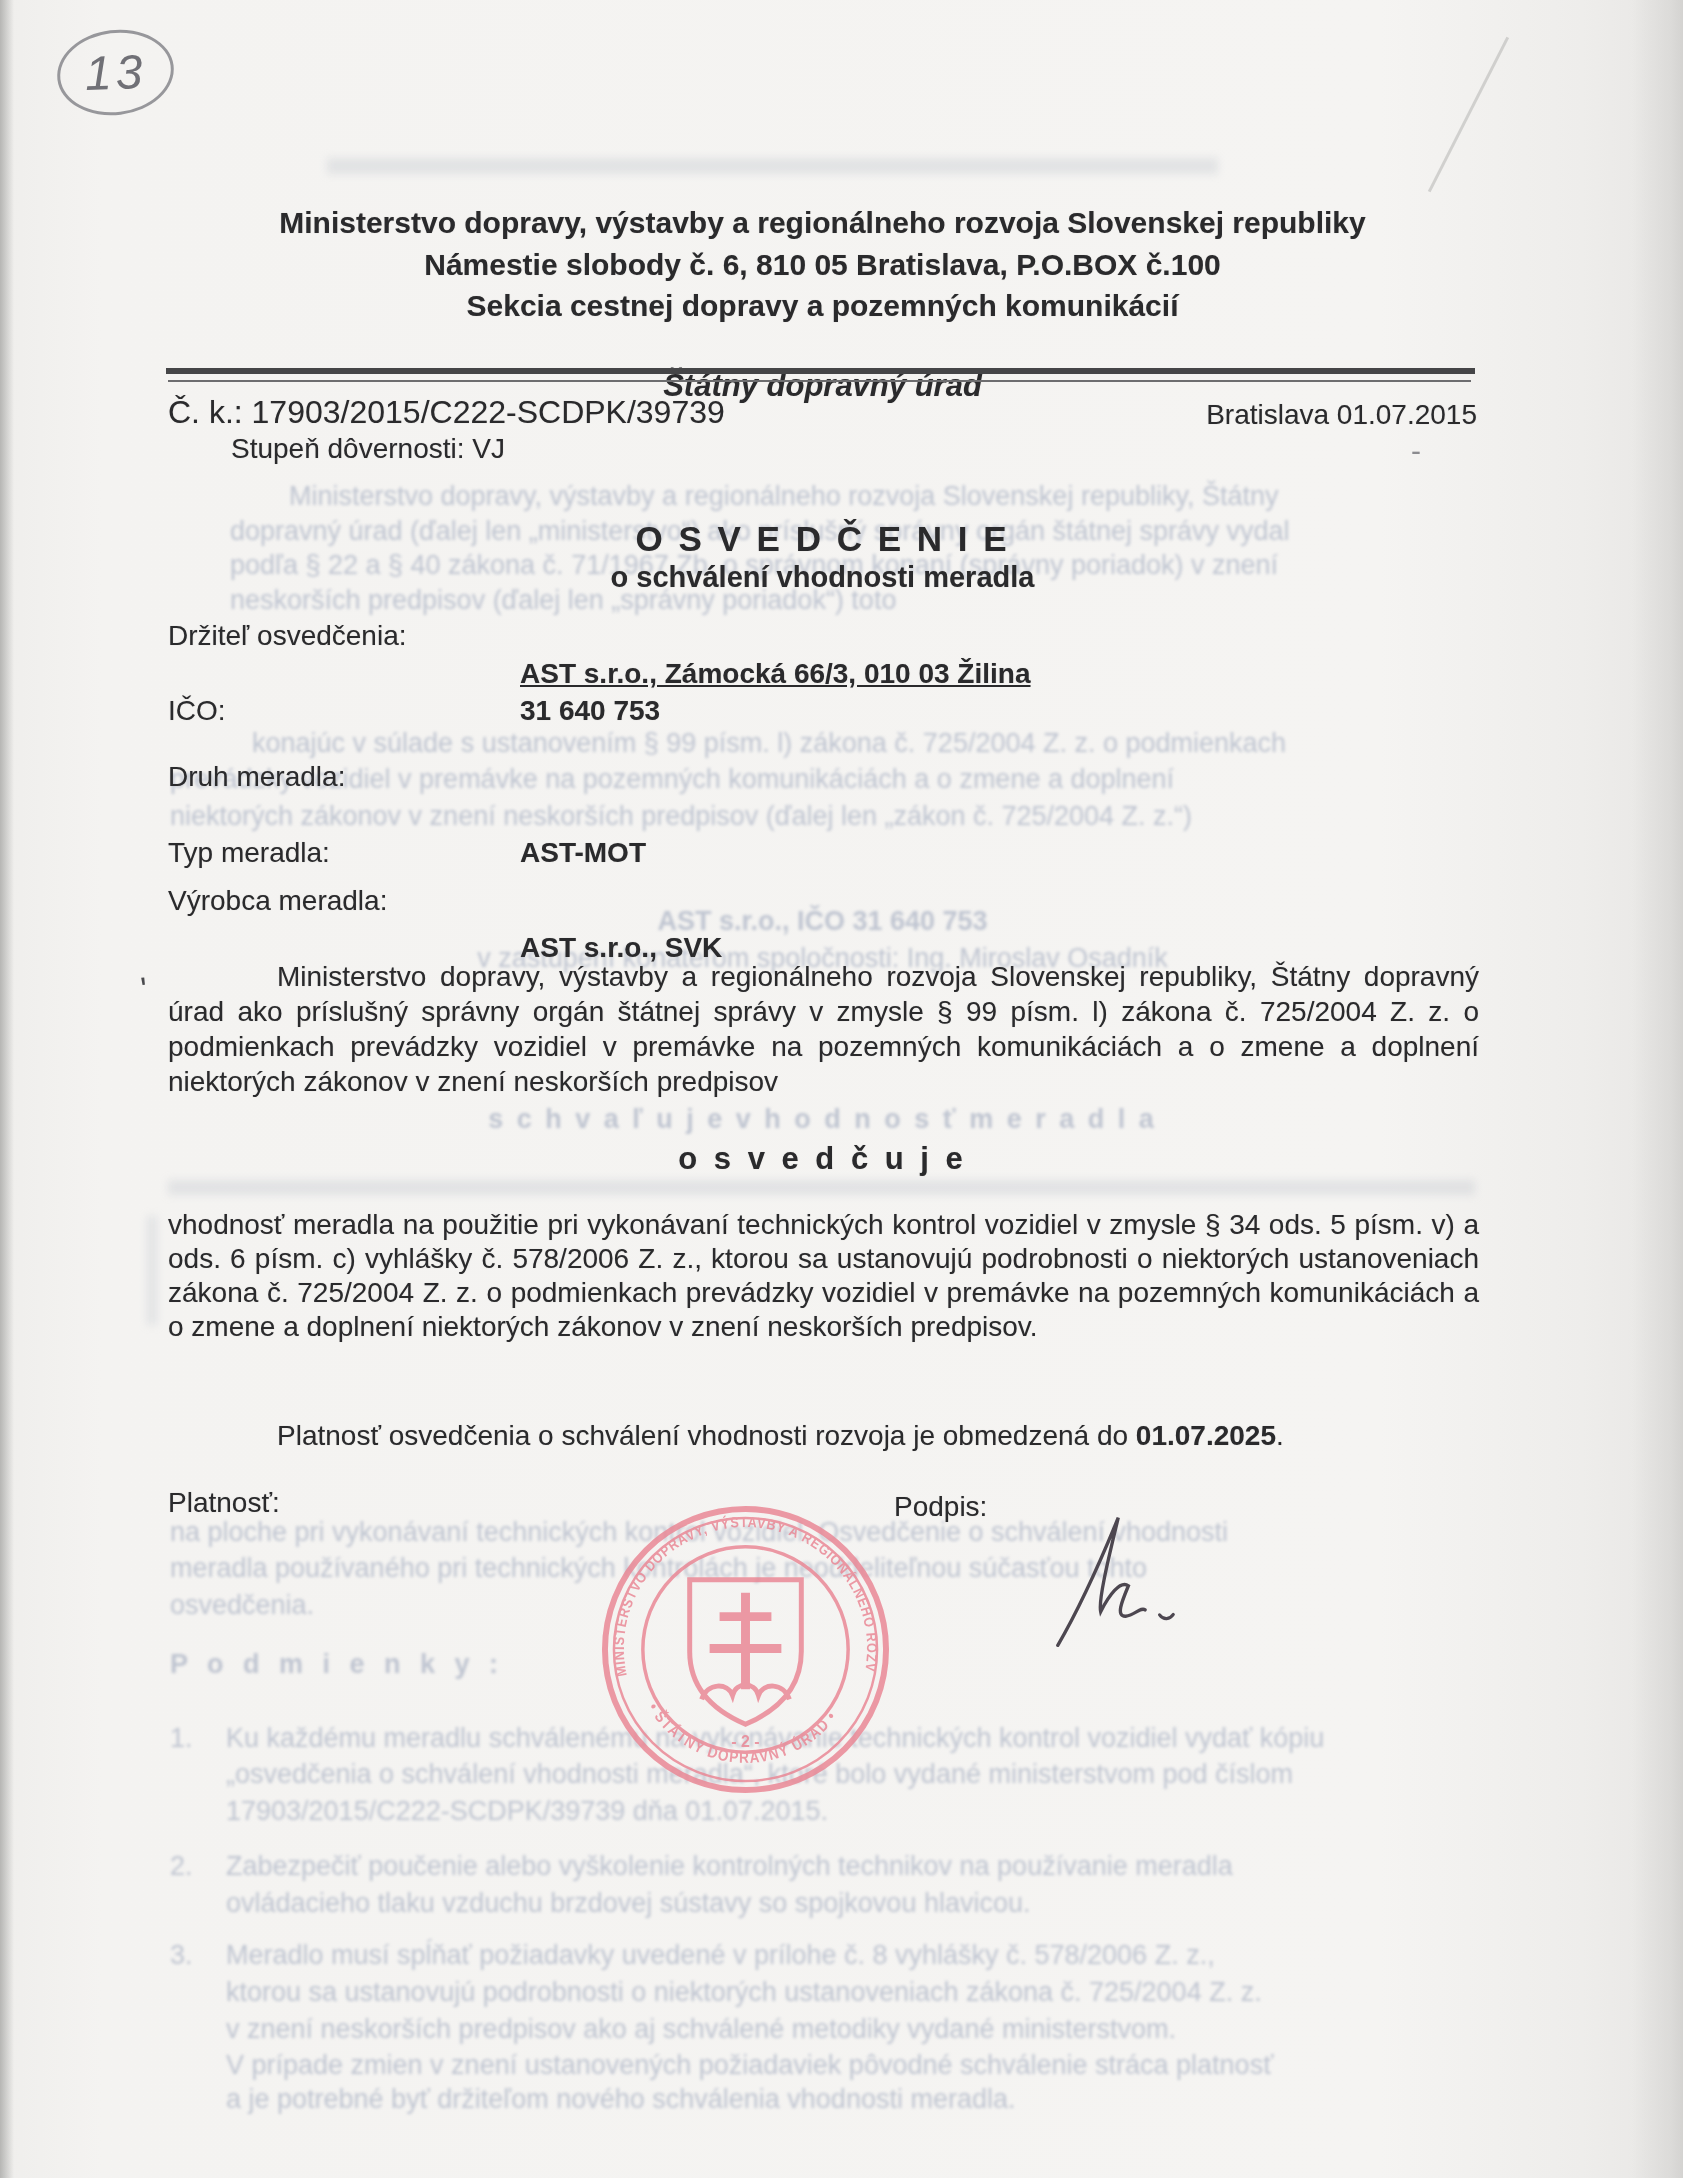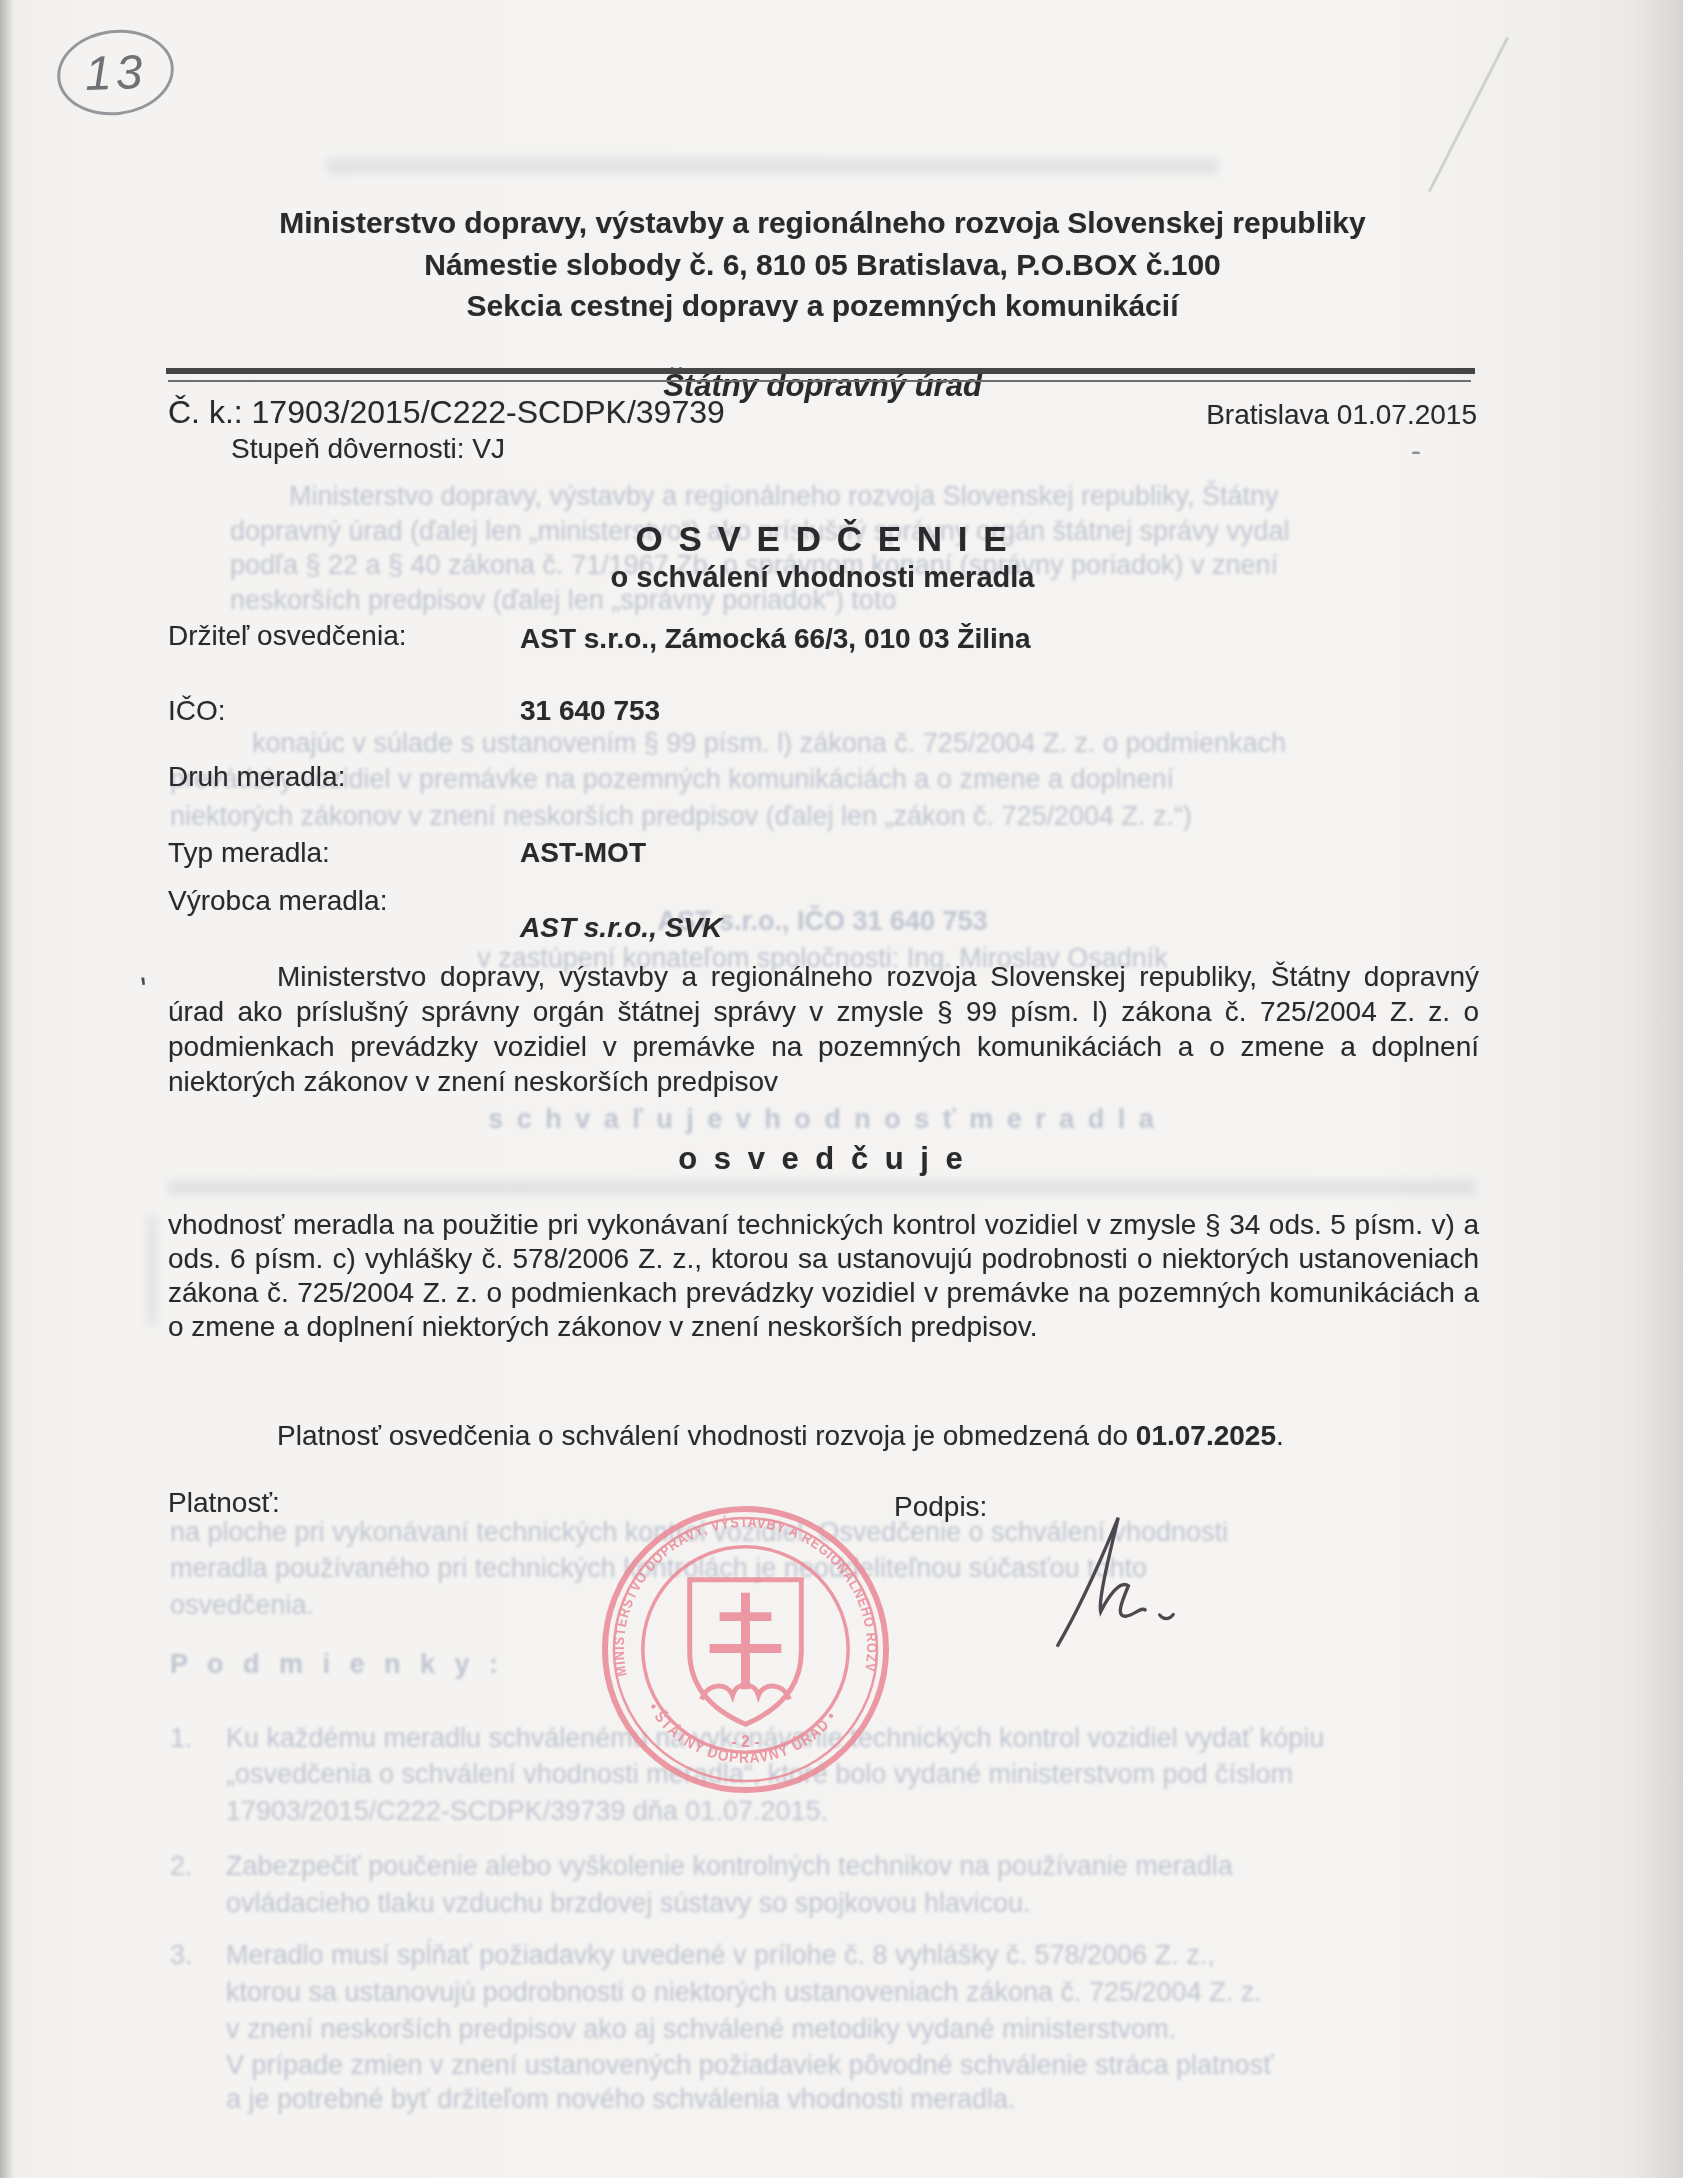--- a/index.html
+++ b/index.html
@@ -92,32 +92,32 @@
 
   <div class="abs ink nowrap" style="left:168px;top:394px;font-size:32px;">Č. k.: 17903/2015/C222-SCDPK/39739</div>
   <div class="abs ink nowrap" style="right:206px;top:399px;font-size:28px;">Bratislava 01.07.2015</div>
   <div class="abs" style="left:1411px;top:434px;font-size:30px;color:#8b8b8f;">-</div>
   <div class="abs ink nowrap" style="left:231px;top:433px;font-size:28px;">Stupeň dôvernosti: VJ</div>
 
   <div class="abs ctr ink b" style="top:519px;font-size:35px;letter-spacing:3px;">O S V E D Č E N I E</div>
   <div class="abs ctr ink b" style="top:561px;font-size:29px;">o schválení vhodnosti meradla</div>
 
   <div class="abs fld-label ink nowrap" style="top:620px;">Držiteľ osvedčenia:</div>
-  <div class="abs fld-value ink nowrap" style="top:623px;">AST s.r.o., Zámocká 66/3, 010 03 Žilina</div>
+  <div class="abs fld-value ink nowrap" style="top:658px;text-decoration:underline;">AST s.r.o., Zámocká 66/3, 010 03 Žilina</div>
 
   <div class="abs fld-label ink nowrap" style="top:695px;">IČO:</div>
   <div class="abs fld-value ink nowrap" style="top:695px;">31 640 753</div>
 
   <div class="abs fld-label ink nowrap" style="top:761px;">Druh meradla:</div>
 
   <div class="abs fld-label ink nowrap" style="top:837px;">Typ meradla:</div>
   <div class="abs fld-value ink nowrap" style="top:837px;">AST-MOT</div>
 
   <div class="abs fld-label ink nowrap" style="top:885px;">Výrobca meradla:</div>
-  <div class="abs fld-value ink nowrap" style="top:912px;font-style:italic;">AST s.r.o., SVK</div>
+  <div class="abs fld-value ink nowrap" style="top:932px;">AST s.r.o., SVK</div>
 
   <div class="abs" style="left:141px;top:970px;font-size:34px;color:#4a4a4e;transform:rotate(-8deg);">'</div>
 
   <div class="abs body-par ink" style="top:959px;line-height:35px;text-indent:109px;">Ministerstvo dopravy, výstavby a regionálneho rozvoja Slovenskej republiky, Štátny dopravný úrad ako príslušný správny orgán štátnej správy v zmysle § 99 písm. l) zákona č. 725/2004 Z. z. o podmienkach prevádzky vozidiel v premávke na pozemných komunikáciách a o zmene a doplnení niektorých zákonov v znení neskorších predpisov</div>
 
   <div class="abs ctr ink b" style="top:1141px;font-size:31px;letter-spacing:4px;">o s v e d č u j e</div>
 
   <div class="abs body-par ink" style="top:1208px;line-height:34px;">vhodnosť meradla na použitie pri vykonávaní technických kontrol vozidiel v zmysle § 34 ods. 5 písm. v) a ods. 6 písm. c) vyhlášky č. 578/2006 Z. z., ktorou sa ustanovujú podrobnosti o niektorých ustanoveniach zákona č. 725/2004 Z. z. o podmienkach prevádzky vozidiel v premávke na pozemných komunikáciách a o zmene a doplnení niektorých zákonov v znení neskorších predpisov.</div>
 
   <div class="abs ink" style="left:168px;top:1420px;width:1311px;font-size:28px;text-indent:109px;">

